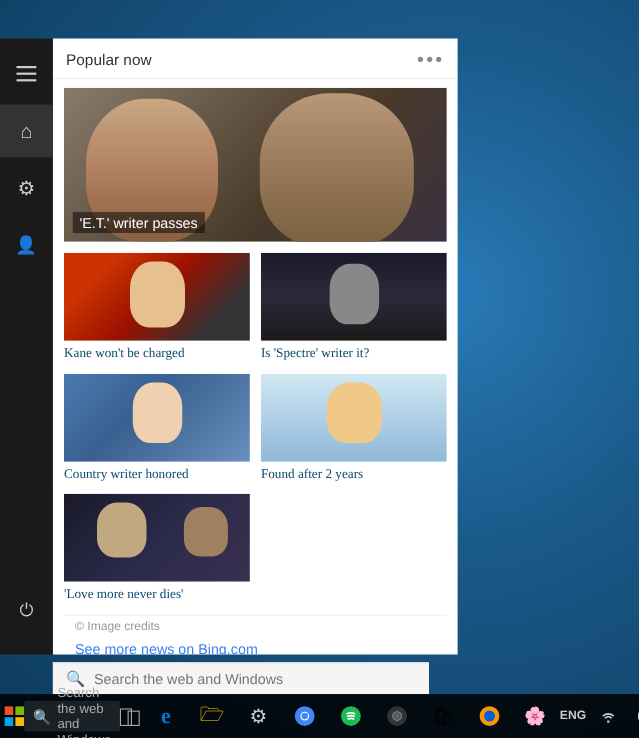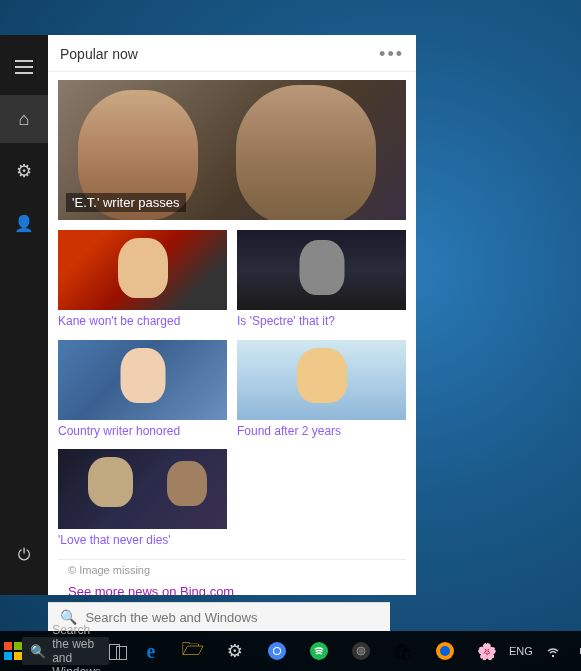--- a/index.html
+++ b/index.html
@@ -293,39 +293,40 @@
       width: 40px;
       height: 45px;
       background: #a08060;
       border-radius: 40% 40% 35% 35%;
       top: 12px;
       right: 20px;
     }
 
     .story-caption {
       font-size: 12px;
-      color: #8b5cf6;
+      color: #0c4a6e;
       line-height: 1.3;
+      font-family: Liberation Serif, serif;
     }
 
     
     .news-footer {
       padding: 4px 10px 6px 10px;
       border-top: 1px solid #eee;
     }
 
     .image-credits {
       font-size: 11px;
       color: #999;
       margin-bottom: 6px;
     }
 
     .see-more {
       font-size: 13px;
-      color: #a21caf;
+      color: #3b82f6;
       cursor: pointer;
       text-decoration: none;
     }
 
     
     .search-bar {
       position: absolute;
       bottom: 40px;
       left: 0;
       width: 390px;
@@ -431,20 +432,21 @@
 
     .tray-icon {
       width: 28px;
       height: 28px;
       display: flex;
       align-items: center;
       justify-content: center;
       cursor: pointer;
       color: #ccc;
       font-size: 13px;
+      font-weight: bold;
     }
 
     
     .task-view-btn {
       width: 36px;
       height: 28px;
       display: flex;
       align-items: center;
       justify-content: center;
       cursor: pointer;
@@ -565,48 +567,48 @@
             <div class="story-image-inner img-kane"></div>
           </div>
           <div class="story-caption">Kane won't be charged</div>
         </div>
 
 
         <div class="story-item">
           <div class="story-image">
             <div class="story-image-inner img-spectre"></div>
           </div>
-          <div class="story-caption">Is 'Spectre' that it?</div>
+          <div class="story-caption">Is 'Spectre' writer it?</div>
         </div>
 
         <div class="story-item">
           <div class="story-image">
             <div class="story-image-inner img-country"></div>
           </div>
           <div class="story-caption">Country writer honored</div>
         </div>
 
         <div class="story-item">
           <div class="story-image">
             <div class="story-image-inner img-boy"></div>
           </div>
           <div class="story-caption">Found after 2 years</div>
         </div>
 
         <div class="story-item">
           <div class="story-image">
             <div class="story-image-inner img-love"></div>
           </div>
-          <div class="story-caption">'Love that never dies'</div>
+          <div class="story-caption">'Love more never dies'</div>
         </div>
 
       </div>
 
       <div class="news-footer">
-        <div class="image-credits">© Image missing</div>
+        <div class="image-credits">© Image credits</div>
         <a class="see-more">See more news on Bing.com</a>
       </div>
     </div>
   </div>
 
   <div class="search-bar" style="left:48px; width:342px; bottom:40px;">
     <span class="search-icon">🔍</span>
     <input class="search-input" type="text" readonly="" placeholder="Search the web and Windows" style="">
   </div>
 

